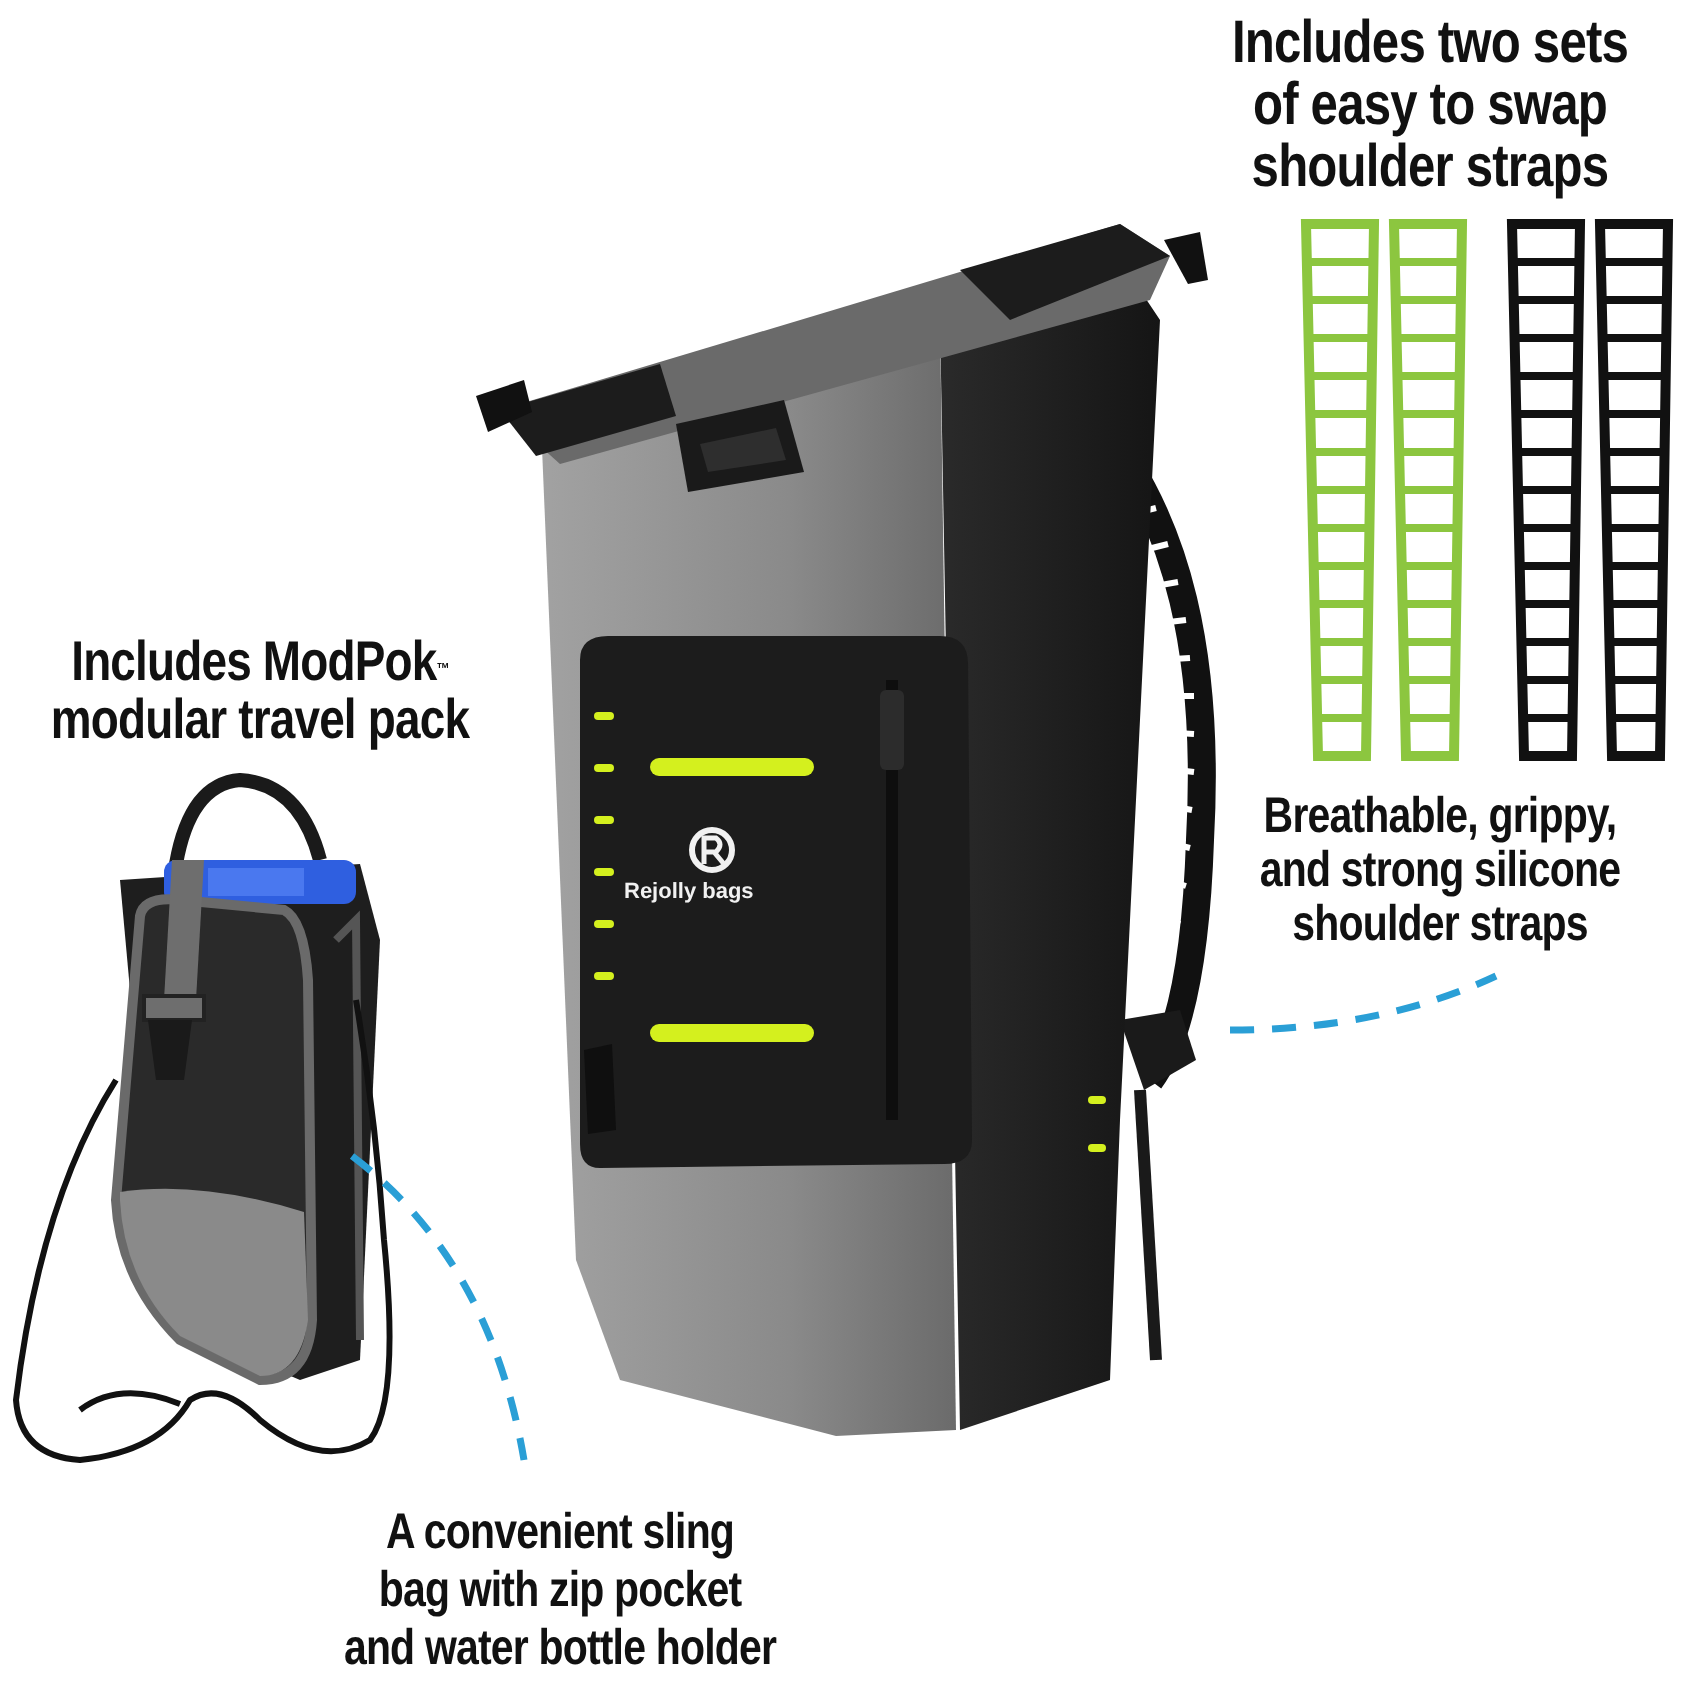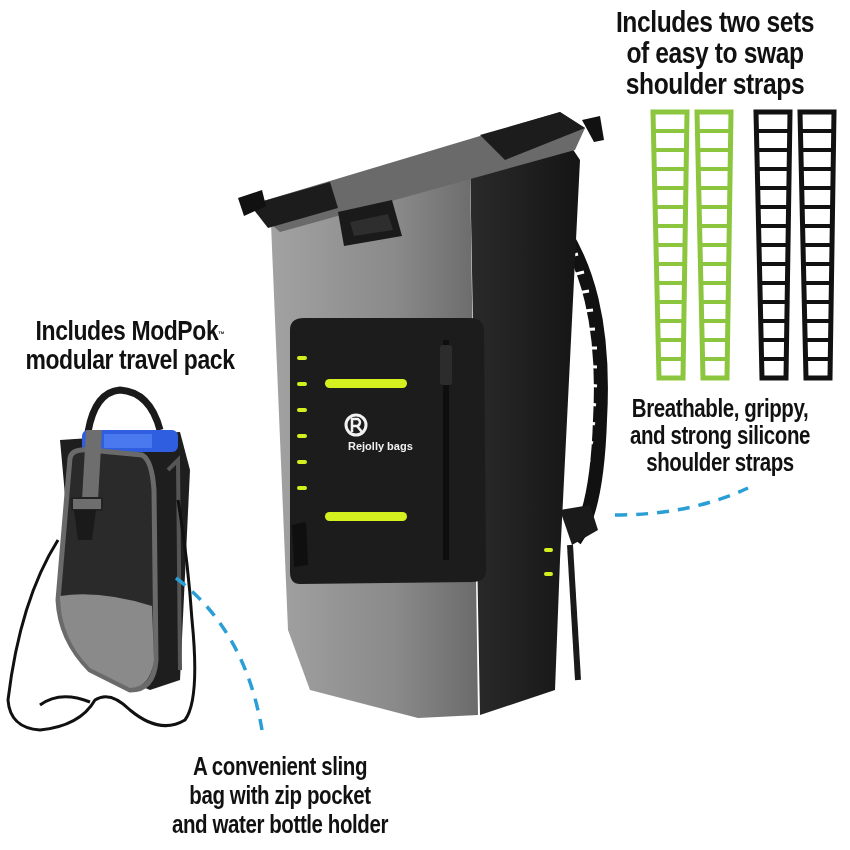--- a/index.html
+++ b/index.html
@@ -8,21 +8,21 @@
   .caption { position:absolute; font-weight:bold; color:#111; text-align:center;
              font-family:"Liberation Sans", sans-serif; letter-spacing:-0.5px;
              transform:scaleX(0.82); transform-origin:center top; }
   .caption .line { display:block; white-space:nowrap; }
   #cap-straps { left:590px; top:6px; width:300px; margin-left:-25px; font-size:30px; line-height:31px; }
   #cap-modpok { left:-20px; top:316px; width:300px; font-size:28px; line-height:29px; }
   #cap-silicone { left:600px; top:395px; width:280px; margin-left:-20px; font-size:25px; line-height:27px; }
   #cap-sling { left:120px; top:752px; width:320px; font-size:25px; line-height:29px; }
   sup.tm { font-size:8px; vertical-align:top; position:relative; top:4px; }
   svg { position:absolute; left:0; top:0; }
-  .logo-text { position:absolute; left:348px; top:440px; color:#f1f1f1; font-size:11px; font-weight:bold;
+  .logo-text { position:absolute; left:312px; top:440px; color:#f1f1f1; font-size:11px; font-weight:bold;
                font-family:"Liberation Sans", sans-serif; white-space:nowrap; }
 </style>
 </head>
 <body>
 
 <svg width="850" height="850" viewBox="0 0 850 850">
   <defs>
     <linearGradient id="grayBody" x1="0" x2="1" y1="0" y2="0">
       <stop offset="0" stop-color="#a2a2a2"></stop>
       <stop offset="0.6" stop-color="#8a8a8a"></stop>

